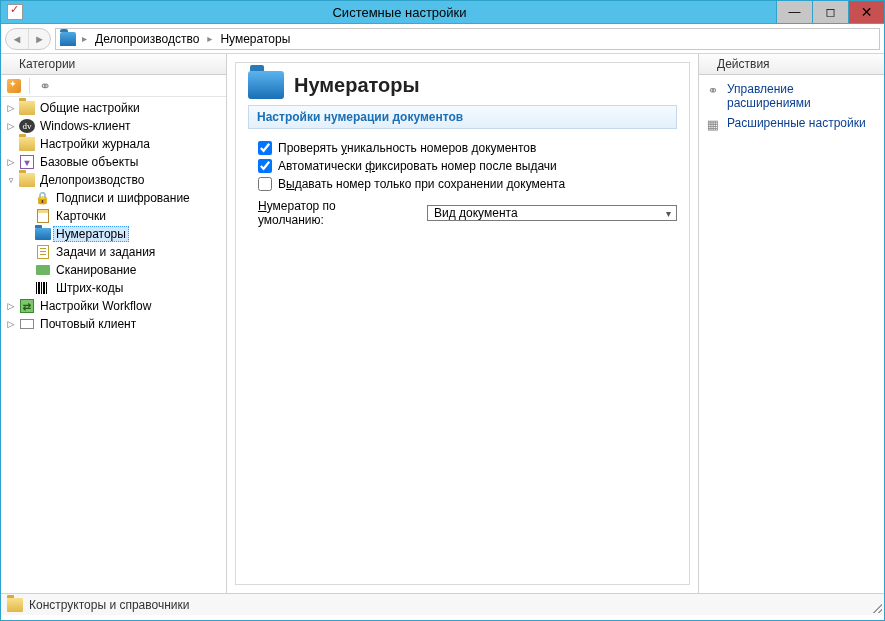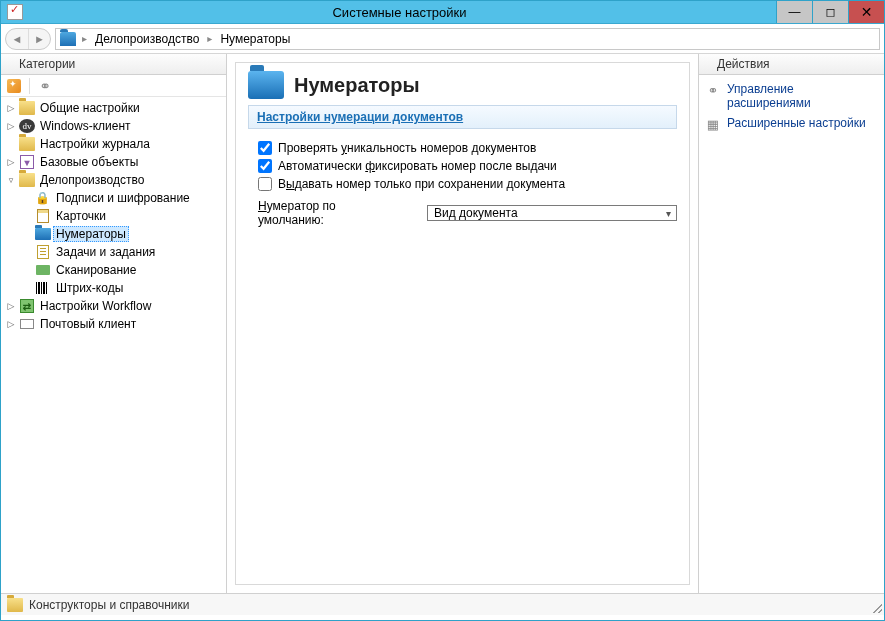--- a/index.html
+++ b/index.html
@@ -214,21 +214,20 @@
     color: #222;
   }
   .section-header {
     background: linear-gradient(#f5faff,#e3f0fb);
     border: 1px solid #c6d8ea;
     color: #1a6fb5;
     font-weight: bold;
     padding: 4px 8px;
     margin-bottom: 12px;
     font-size: 12px;
-    text-decoration: underline;
   }
   .form-row {
     display: flex;
     align-items: center;
     margin: 4px 0 4px 10px;
     gap: 6px;
   }
   .form-row input[type=checkbox] {
     width: 14px; height: 14px;
     margin: 0;

